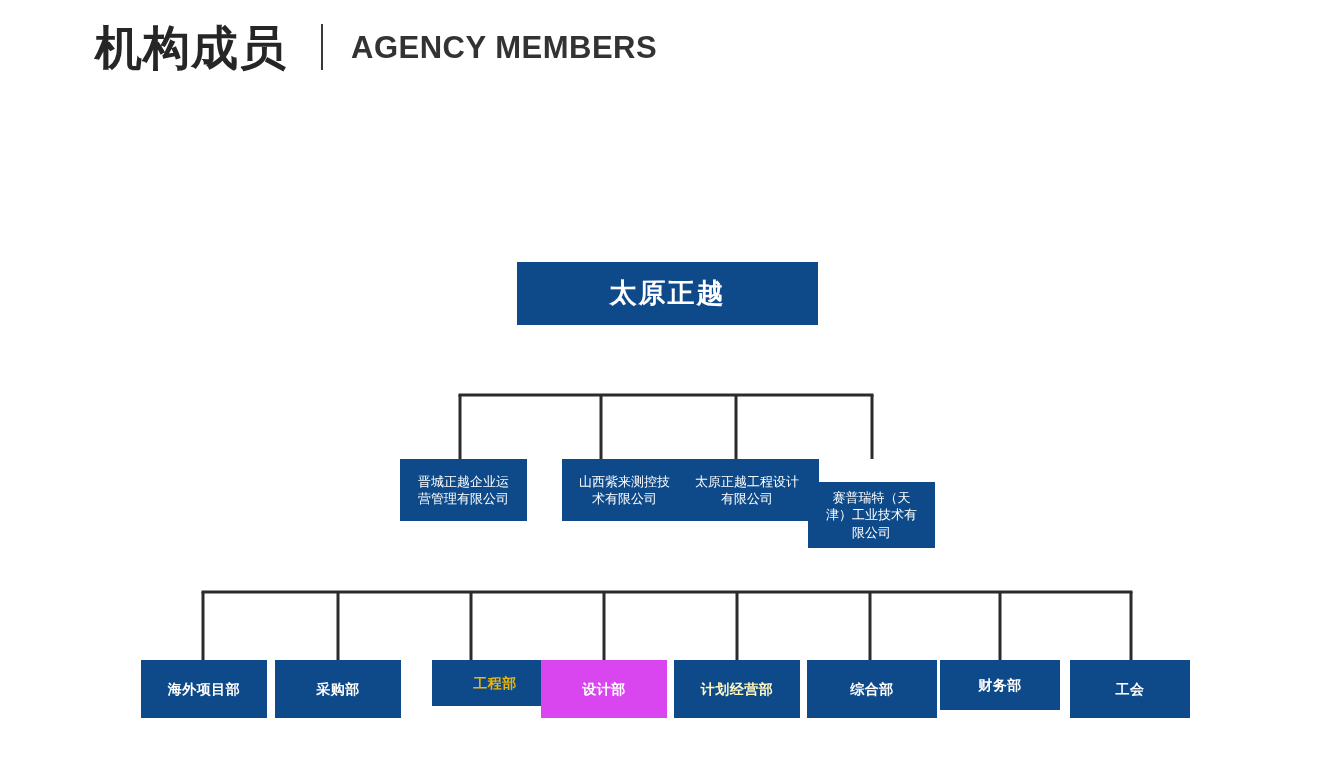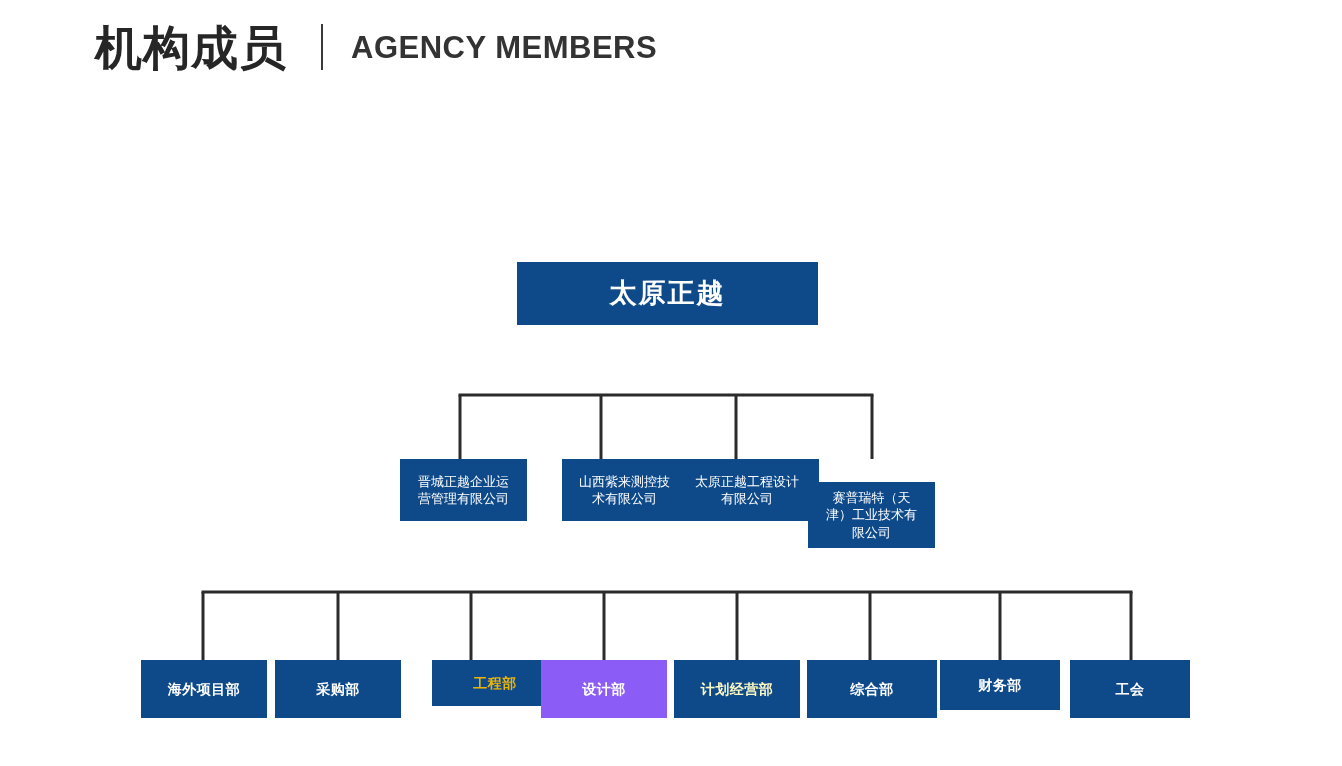--- a/index.html
+++ b/index.html
@@ -139,21 +139,21 @@
       </div>
       <div class="node level3" style="left: 141px; top: 660px; width: 126px; height: 58px; background: rgb(14, 74, 138); color: rgb(255, 255, 255);">
         <span class="node-label">海外项目部</span>
       </div>
       <div class="node level3" style="left: 275px; top: 660px; width: 126px; height: 58px; background: rgb(14, 74, 138); color: rgb(255, 255, 255); justify-content: center;">
         <span class="node-label">采购部</span>
       </div>
       <div class="node level3" style="left: 408px; top: 660px; width: 126px; height: 46px; background: rgb(14, 74, 138); color: #eab308; margin-left: 24px;">
         <span class="node-label">工程部</span>
       </div>
-      <div class="node level3" style="left: 541px; top: 660px; width: 126px; height: 58px; background: #8b5cf6; color: rgb(255, 255, 255);">
+      <div class="node level3" style="left: 541px; top: 660px; width: 126px; height: 58px; background: #d946ef; color: rgb(255, 255, 255);">
         <span class="node-label">设计部</span>
       </div>
       <div class="node level3" style="left: 674px; top: 660px; width: 126px; height: 58px; background: rgb(14, 74, 138); color: #fef9c3;">
         <span class="node-label">计划经营部</span>
       </div>
       <div class="node level3" style="left: 807px; top: 660px; width: 130px; height: 58px; background: rgb(14, 74, 138); color: rgb(255, 255, 255);">
         <span class="node-label">综合部</span>
       </div>
       <div class="node level3" style="left: 940px; top: 660px; width: 120px; height: 50px; background: rgb(14, 74, 138); color: rgb(255, 255, 255); text-align: center;">
         <span class="node-label">财务部</span>

